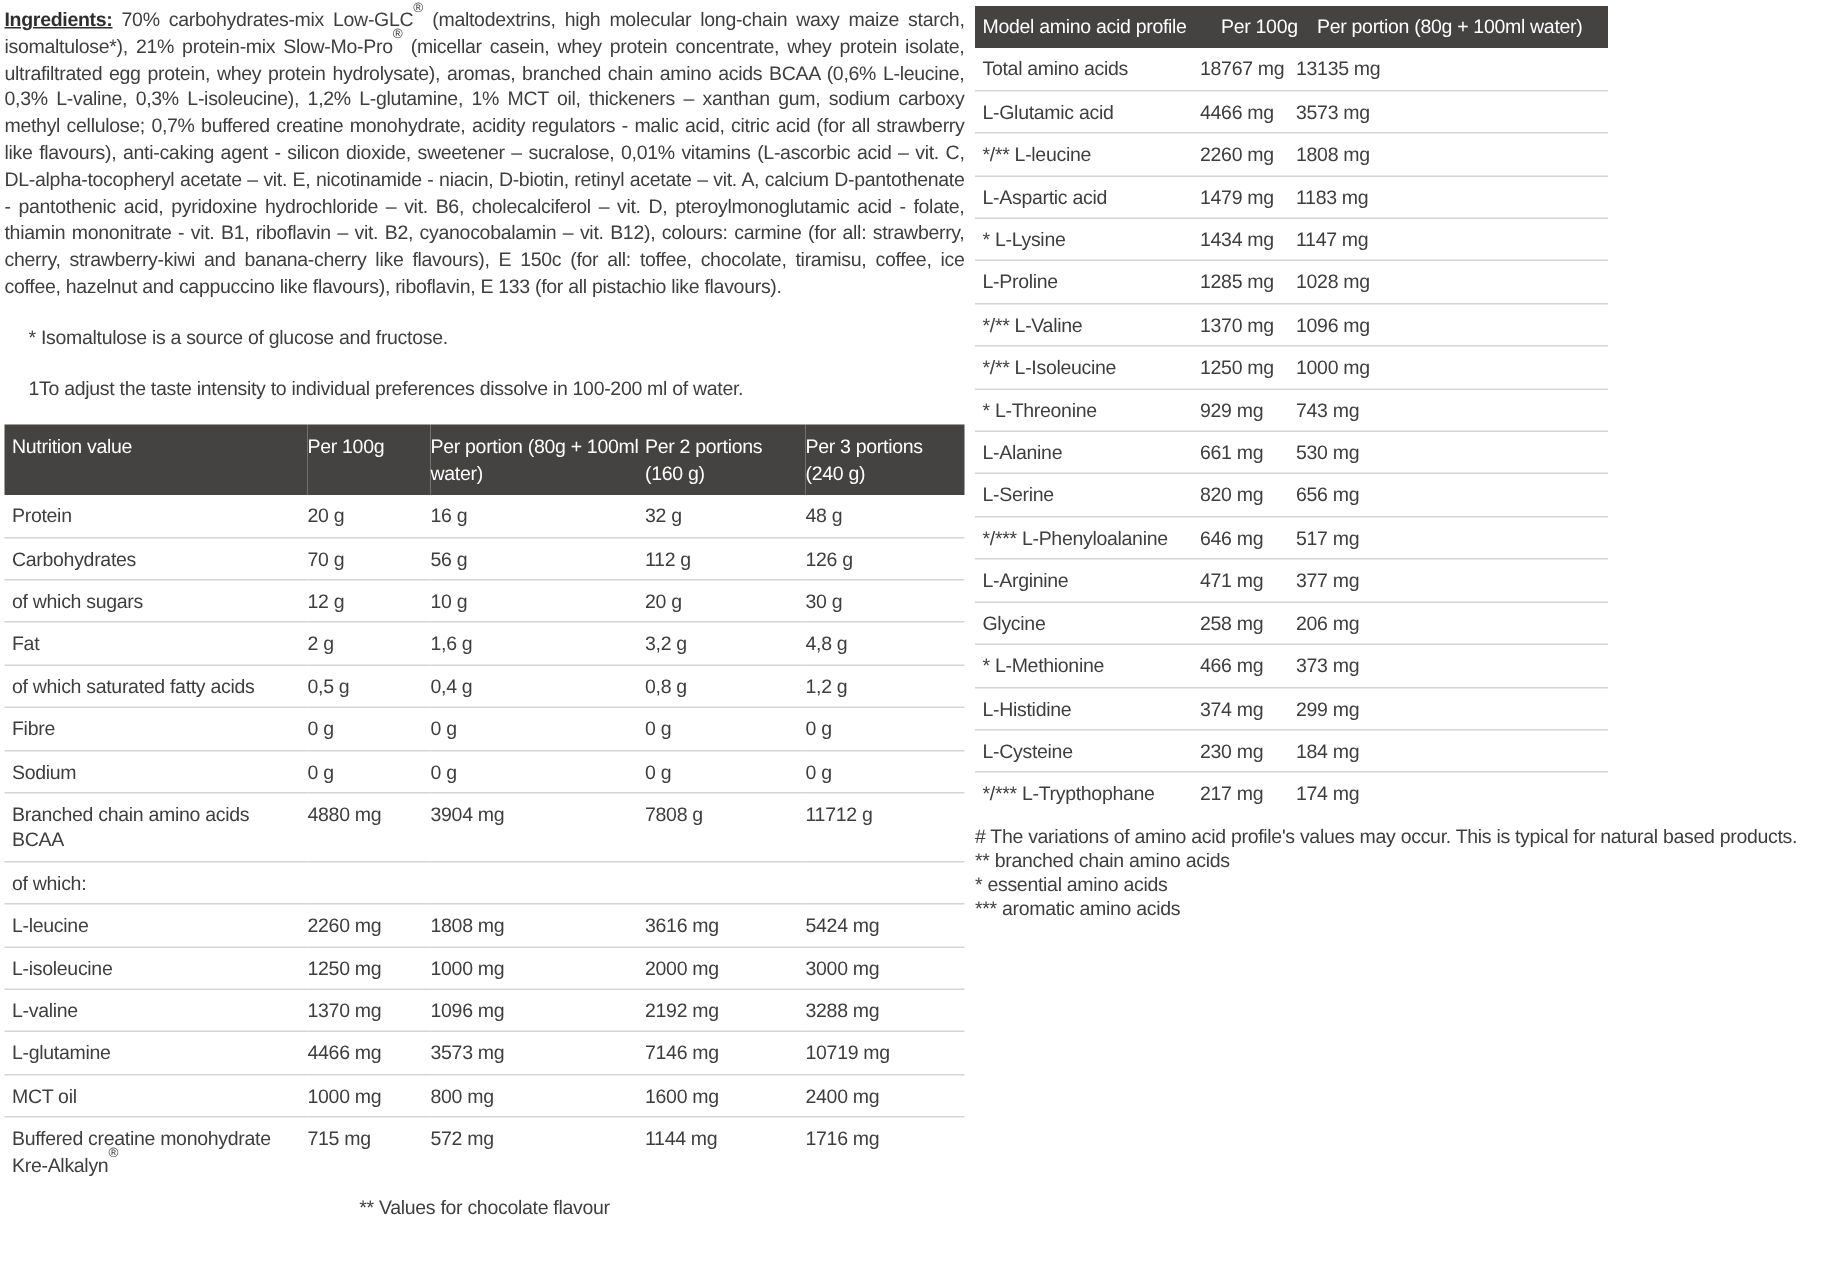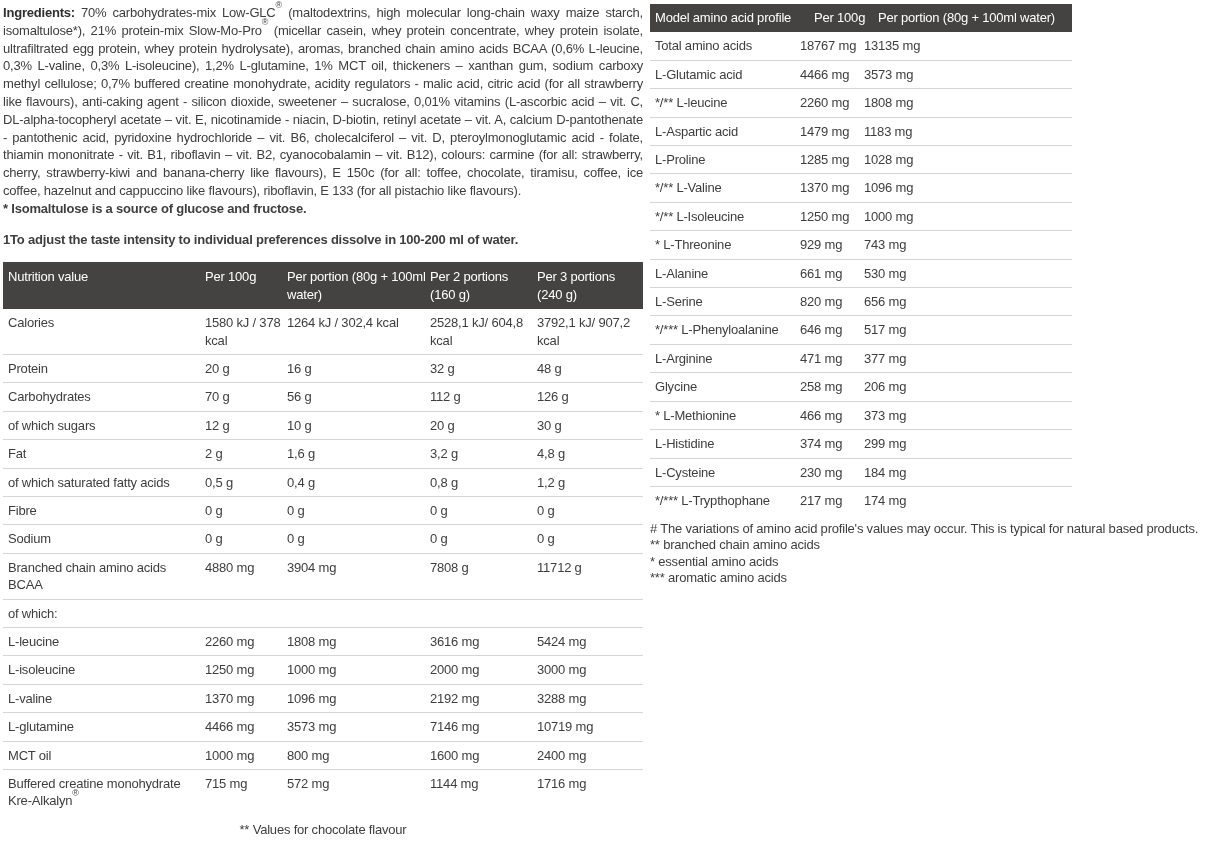--- a/index.html
+++ b/index.html
@@ -11,22 +11,22 @@
     font-size: 13px;
     color: #3f3e3e;
     letter-spacing: -0.2px;
   }
   .page { display: flex; padding: 4px 0 0 3px; }
   .left-col { width: 640px; flex: 0 0 640px; }
   .right-col { width: 564px; flex: 0 0 564px; margin-left: 7px; }
 
   
   .ingredients { margin: 0; text-align: justify; line-height: 17.8px; }
-  .ingredients b { color: #2f2e2e; }
-  .note-line { margin: 0; line-height: 17.8px; font-weight: bold; }
+  .ingredients b { color: #2f2e2e; text-decoration: underline; }
+  .note-line { margin: 16px; line-height: 17.8px; }
   .dissolve { margin-top: 13px; }
 
   sup { font-size: 9px; line-height: 0; position: relative; top: -4px; letter-spacing: 0; }
 
   
   table { border-collapse: collapse; table-layout: fixed; }
   thead th {
     background: #454242; color: #ffffff; font-weight: 400;
     text-align: left; vertical-align: top; padding: 6px 2px 6px 0;
     line-height: 17.4px;
@@ -73,27 +73,20 @@
         <tr>
           <th class="lbl">Nutrition value</th>
           <th>Per 100g</th>
           <th>Per portion (80g + 100ml water)</th>
           <th>Per 2 portions (160 g)</th>
           <th>Per 3 portions (240 g)</th>
         </tr>
       </thead>
       <tbody id="nutrition-body">
           <tr>
-            <td class="lbl">Calories</td>
-            <td>1580 kJ / 378 kcal</td>
-            <td>1264 kJ / 302,4 kcal</td>
-            <td>2528,1 kJ/ 604,8 kcal</td>
-            <td>3792,1 kJ/ 907,2 kcal</td>
-          </tr>
-          <tr>
             <td class="lbl">Protein</td>
             <td>20 g</td>
             <td>16 g</td>
             <td>32 g</td>
             <td>48 g</td>
           </tr>
           <tr>
             <td class="lbl">Carbohydrates</td>
             <td>70 g</td>
             <td>56 g</td>
@@ -225,20 +218,25 @@
             <td class="lbl">*/** L-leucine</td>
             <td>2260 mg</td>
             <td>1808 mg</td>
           </tr>
           <tr>
             <td class="lbl">L-Aspartic acid</td>
             <td>1479 mg</td>
             <td>1183 mg</td>
           </tr>
           <tr>
+            <td class="lbl">* L-Lysine</td>
+            <td>1434 mg</td>
+            <td>1147 mg</td>
+          </tr>
+          <tr>
             <td class="lbl">L-Proline</td>
             <td>1285 mg</td>
             <td>1028 mg</td>
           </tr>
           <tr>
             <td class="lbl">*/** L-Valine</td>
             <td>1370 mg</td>
             <td>1096 mg</td>
           </tr>
           <tr>

